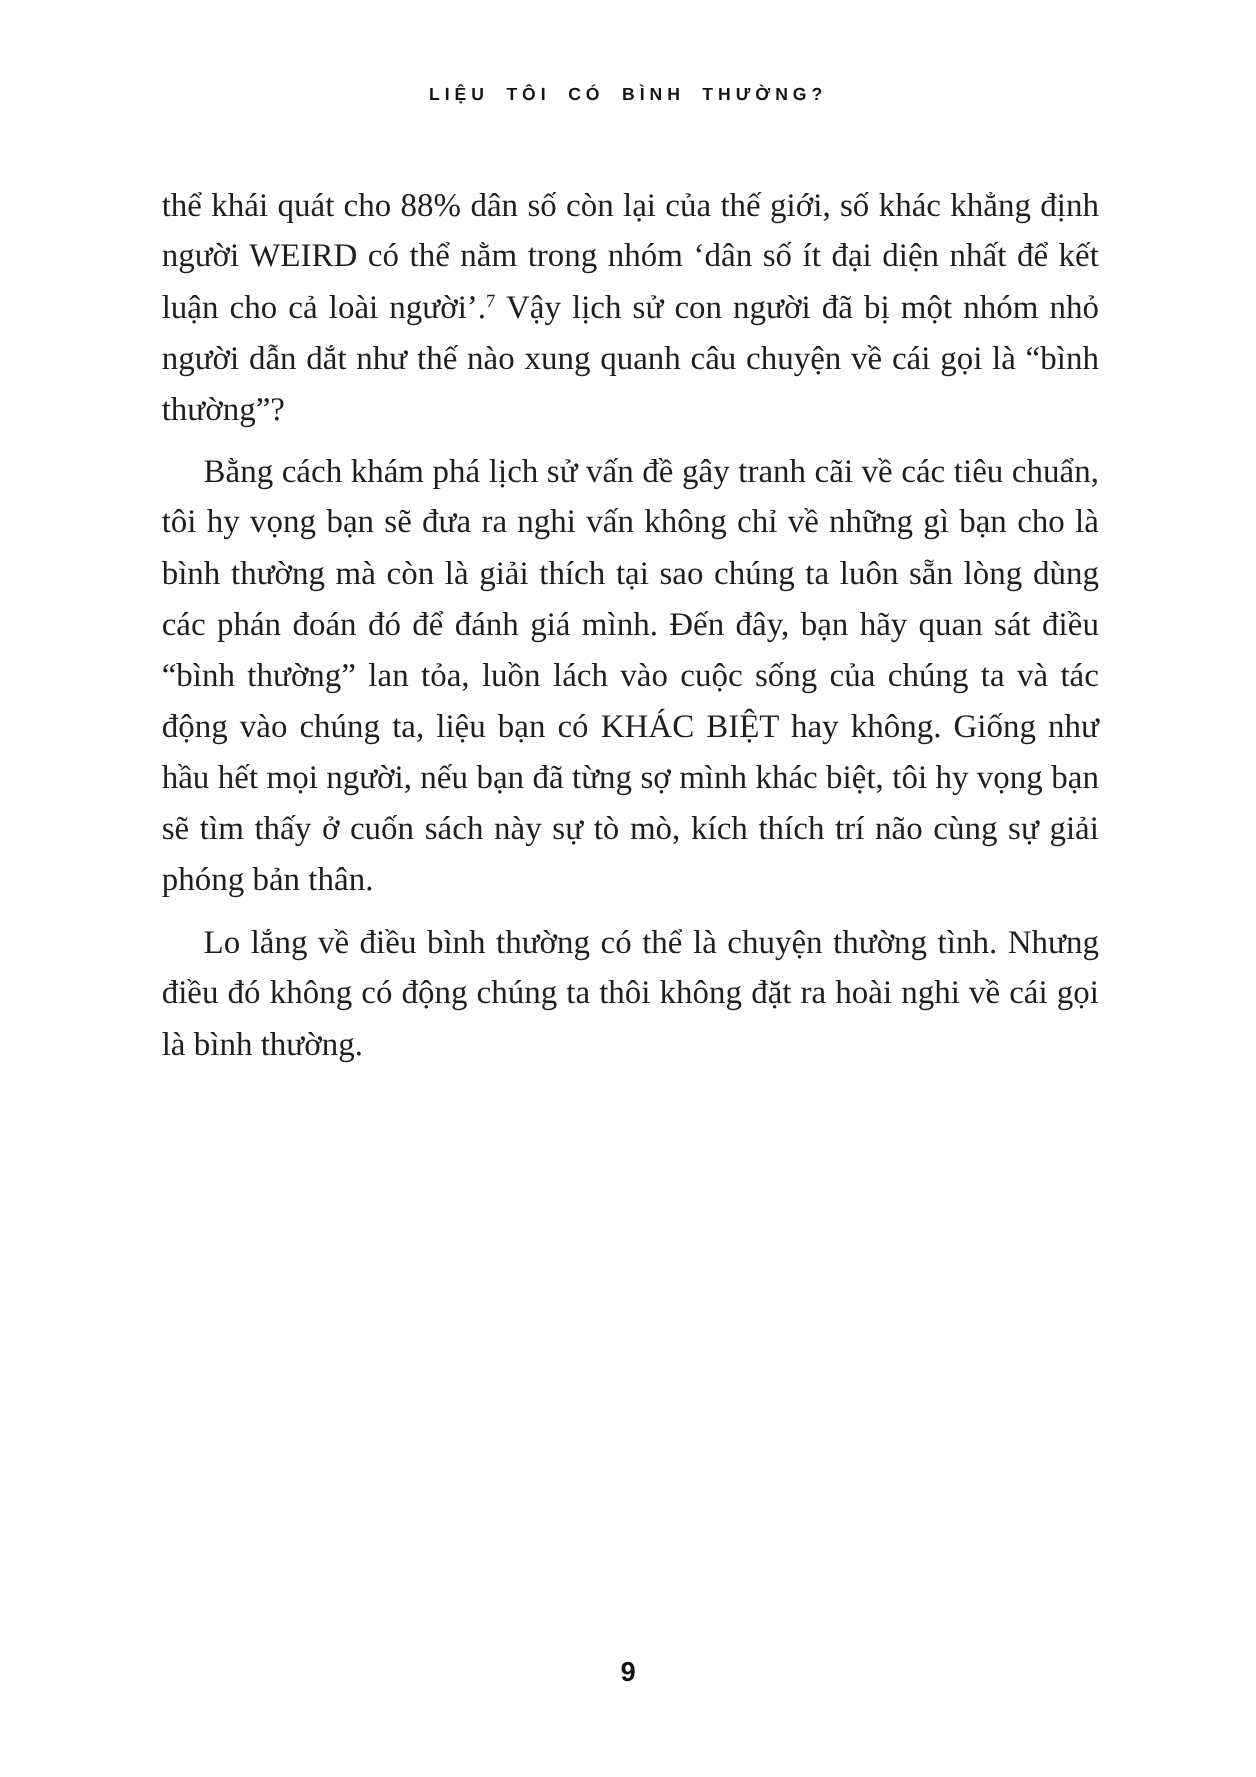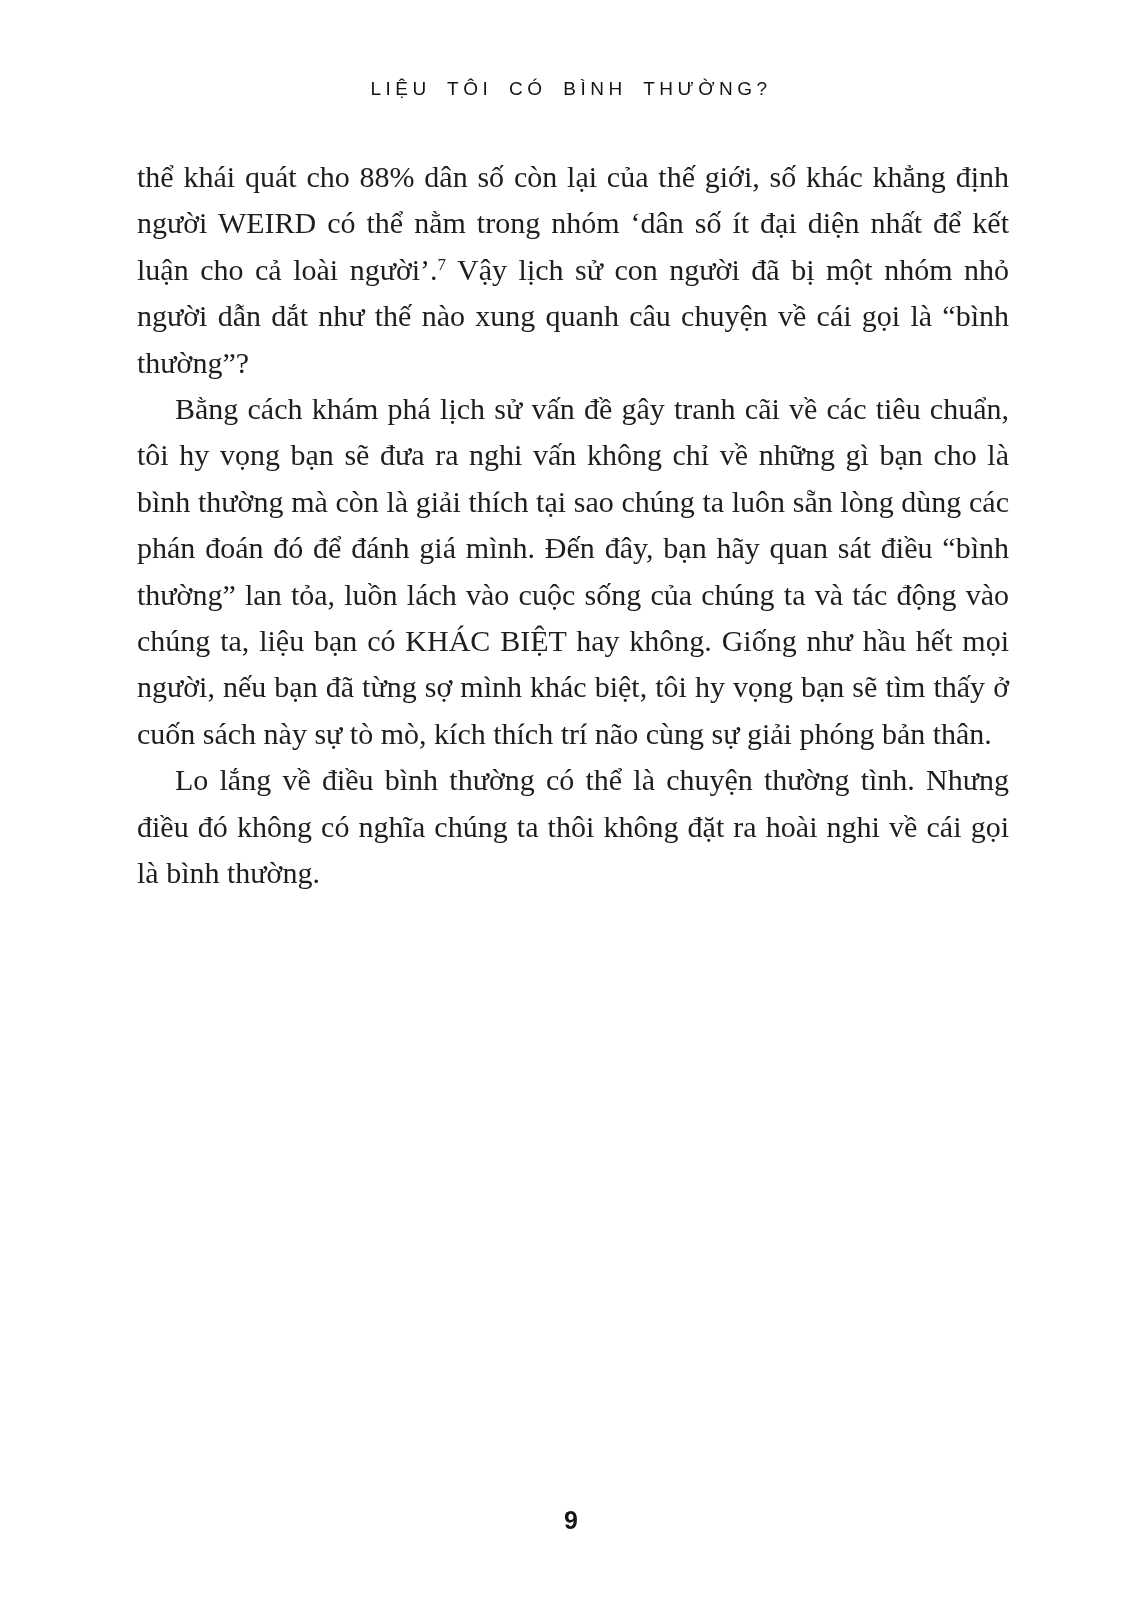--- a/index.html
+++ b/index.html
@@ -14,39 +14,39 @@
     background: #ffffff;
     overflow: hidden;
   }
   .running-head {
     position: absolute;
     top: 78px;
     left: 0;
     width: 100%;
     text-align: center;
     font-family: "Liberation Sans", sans-serif;
-    font-weight: 400;
-    font-size: 19px;
+    font-weight: 700;
+    font-size: 16px;
     letter-spacing: 4.5px;
     word-spacing: 7px;
     color: #141414;
   }
   .text-block {
     position: absolute;
     left: 137px;
     top: 154px;
     width: 872px;
     font-family: "Liberation Serif", serif;
     font-size: 30px;
     line-height: 46.4px;
     color: #1e1e1e;
     text-align: justify;
   }
   .para {
-    margin: 0;
+    margin: 10px;
     padding: 0;
   }
   .para.indented {
     text-indent: 38px;
     font-family: Liberation Serif, serif;
   }
   .footnote-sup {
     font-size: 17px;
     line-height: 0;
     position: relative;
@@ -71,19 +71,19 @@
 <div class="page">
 
   <div class="running-head">LIỆU TÔI CÓ BÌNH THƯỜNG?</div>
 
   <div class="text-block">
 
     <p class="para"><span>thể khái quát cho 88% dân số còn lại của thế giới, số khác khẳng định người WEIRD có thể nằm trong nhóm ‘dân số ít đại diện nhất để kết luận cho cả loài người’.</span><sup class="footnote-sup">7</sup><span> Vậy lịch sử con người đã bị một nhóm nhỏ người dẫn dắt như thế nào xung quanh câu chuyện về cái gọi là “bình thường”?</span></p>
 
     <p class="para indented">Bằng cách khám phá lịch sử vấn đề gây tranh cãi về các tiêu chuẩn, tôi hy vọng bạn sẽ đưa ra nghi vấn không chỉ về những gì bạn cho là bình thường mà còn là giải thích tại sao chúng ta luôn sẵn lòng dùng các phán đoán đó để đánh giá mình. Đến đây, bạn hãy quan sát điều “bình thường” lan tỏa, luồn lách vào cuộc sống của chúng ta và tác động vào chúng ta, liệu bạn có KHÁC BIỆT hay không. Giống như hầu hết mọi người, nếu bạn đã từng sợ mình khác biệt, tôi hy vọng bạn sẽ tìm thấy ở cuốn sách này sự tò mò, kích thích trí não cùng sự giải phóng bản thân.</p>
 
-    <p class="para indented">Lo lắng về điều bình thường có thể là chuyện thường tình. Nhưng điều đó không có nghĩa chúng ta thôi không đặt ra hoài nghi về cái gọi là bình thường.</p>
+    <p class="para indented">Lo lắng về điều bình thường có thể là chuyện thường tình. Nhưng điều đó không có động chúng ta thôi không đặt ra hoài nghi về cái gọi là bình thường.</p>
 
   </div>
 
   <div class="page-number">9</div>
 
 </div>
 
 </body></html>

